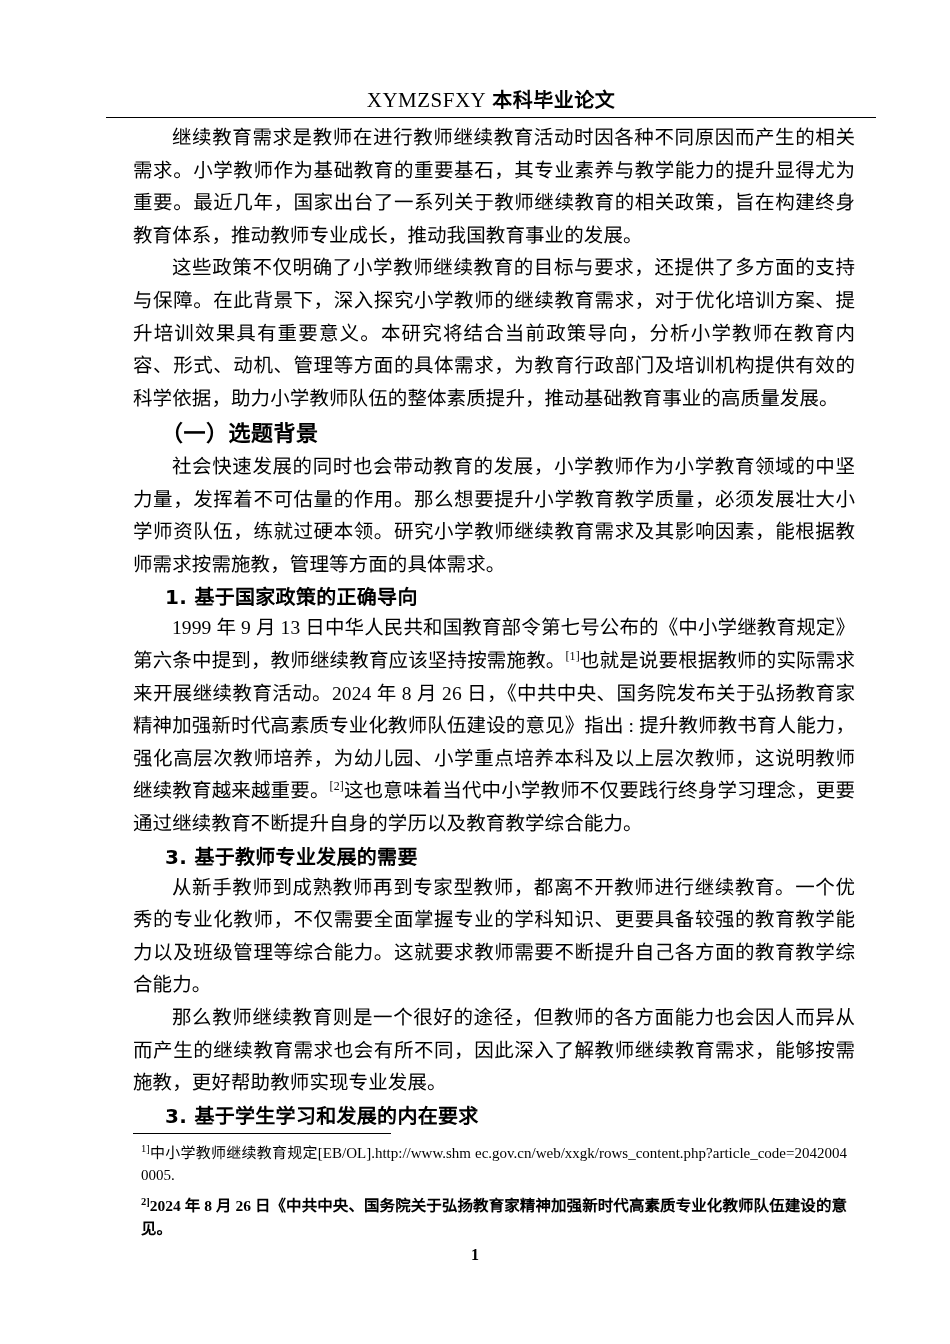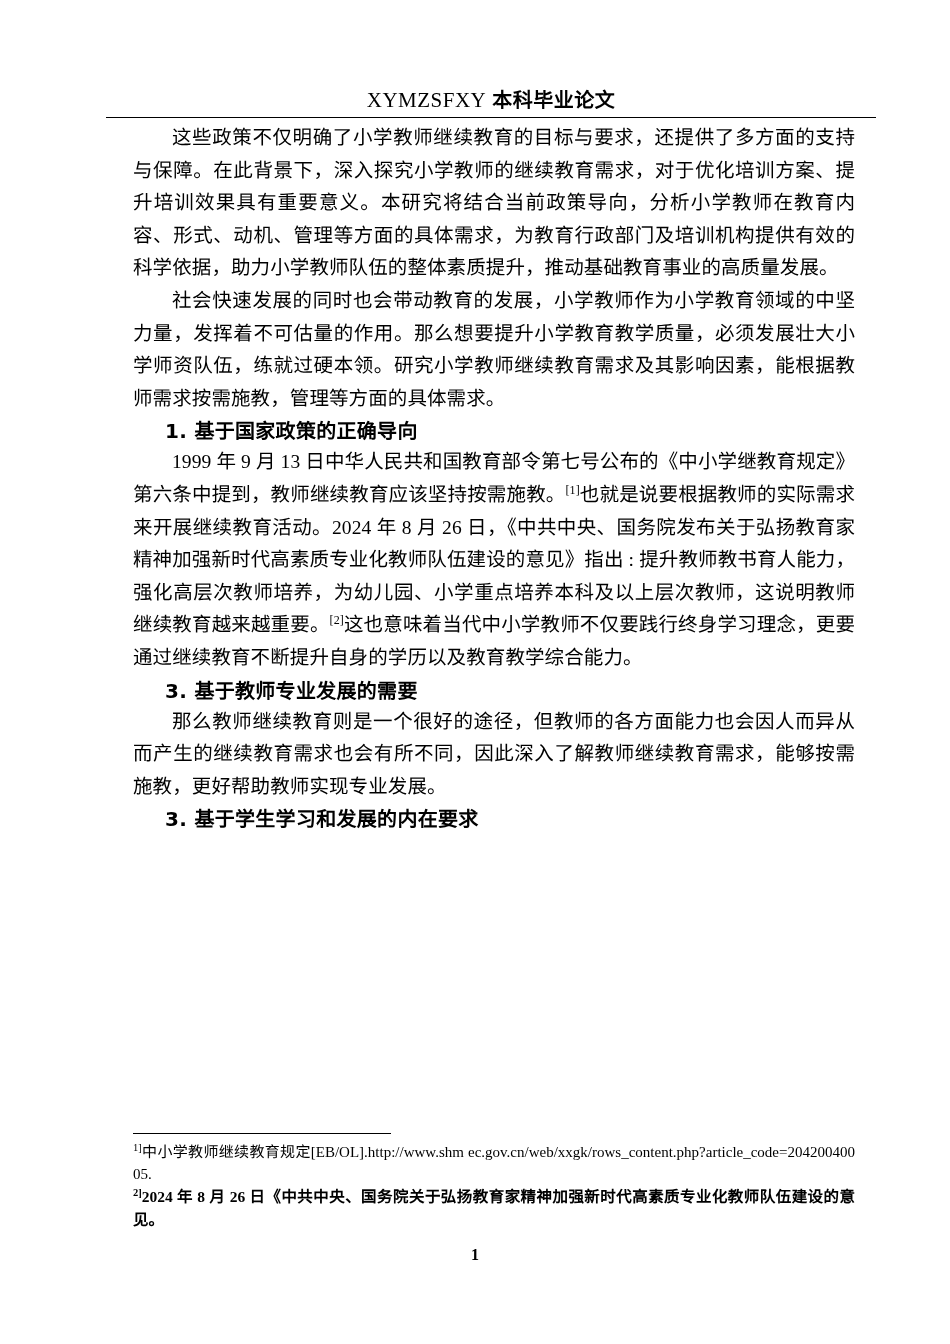--- a/index.html
+++ b/index.html
@@ -118,21 +118,21 @@
   .footnote-rule {
     width: 258px;
     border: 0;
     border-top: 1.4px solid #000;
     margin: 0 0 7px 0;
   }
   p.footnote {
     font-family: "Liberation Serif", "DejaVu Serif", serif;
     font-size: 15px;
     line-height: 22px;
-    margin: 0;
+    margin: 8px;
     text-align: justify;
     text-justify: inter-ideograph;
     word-break: break-all;
   }
   p.footnote sup.fn-mark {
     font-size: 10.5px;
     vertical-align: super;
     line-height: 0;
   }
   p.footnote.fn-cjk-bold {
@@ -162,32 +162,35 @@
   <div class="header-zone">
     <div class="header-title">
       <span class="hdr-latin">XYMZSFXY</span><span class="hdr-cjk">本科毕业论文</span>
     </div>
     <hr class="header-rule">
   </div>
 
   <div class="content">
 
 
+    <p class="body-par">继续教育需求是教师在进行教师继续教育活动时因各种不同原因而产生的相关需求。小学教师作为基础教育的重要基石，其专业素养与教学能力的提升显得尤为重要。最近几年，国家出台了一系列关于教师继续教育的相关政策，旨在构建终身教育体系，推动教师专业成长，推动我国教育事业的发展。</p>
 
     <p class="body-par">这些政策不仅明确了小学教师继续教育的目标与要求，还提供了多方面的支持与保障。在此背景下，深入探究小学教师的继续教育需求，对于优化培训方案、提升培训效果具有重要意义。本研究将结合当前政策导向，分析小学教师在教育内容、形式、动机、管理等方面的具体需求，为教育行政部门及培训机构提供有效的科学依据，助力小学教师队伍的整体素质提升，推动基础教育事业的高质量发展。</p>
 
+    <h2 class="section-title">（一）选题背景</h2>
 
     <p class="body-par">社会快速发展的同时也会带动教育的发展，小学教师作为小学教育领域的中坚力量，发挥着不可估量的作用。那么想要提升小学教育教学质量，必须发展壮大小学师资队伍，练就过硬本领。研究小学教师继续教育需求及其影响因素，能根据教师需求按需施教，管理等方面的具体需求。</p>
 
     <h3 class="subsection-title">1. 基于国家政策的正确导向</h3>
 
     <p class="body-par"><span>1999 年 9 月 13 日中华人民共和国教育部令第七号公布的《中小学继教育规定》第六条中提到，教师继续教育应该坚持按需施教。</span><sup class="cite">[1]</sup><span>也就是说要根据教师的实际需求来开展继续教育活动。2024 年 8 月 26 日，《中共中央、国务院发布关于弘扬教育家精神加强新时代高素质专业化教师队伍建设的意见》指出 : 提升教师教书育人能力，强化高层次教师培养，为幼儿园、小学重点培养本科及以上层次教师，这说明教师继续教育越来越重要。</span><sup class="cite">[2]</sup><span>这也意味着当代中小学教师不仅要践行终身学习理念，更要通过继续教育不断提升自身的学历以及教育教学综合能力。</span></p>
 
     <h3 class="subsection-title">3. 基于教师专业发展的需要</h3>
 
+    <p class="body-par">从新手教师到成熟教师再到专家型教师，都离不开教师进行继续教育。一个优秀的专业化教师，不仅需要全面掌握专业的学科知识、更要具备较强的教育教学能力以及班级管理等综合能力。这就要求教师需要不断提升自己各方面的教育教学综合能力。</p>
 
     <p class="body-par">那么教师继续教育则是一个很好的途径，但教师的各方面能力也会因人而异从而产生的继续教育需求也会有所不同，因此深入了解教师继续教育需求，能够按需施教，更好帮助教师实现专业发展。</p>
 
     <h3 class="subsection-title">3. 基于学生学习和发展的内在要求</h3>
 
   </div>
 
   <div class="footnotes">
     <hr class="footnote-rule">
     <p class="footnote"><sup class="fn-mark">1]</sup><span>中小学教师继续教育规定[EB/OL].http://www.shm  ec.gov.cn/web/xxgk/rows_content.php?article_code=20420040005.</span></p>

